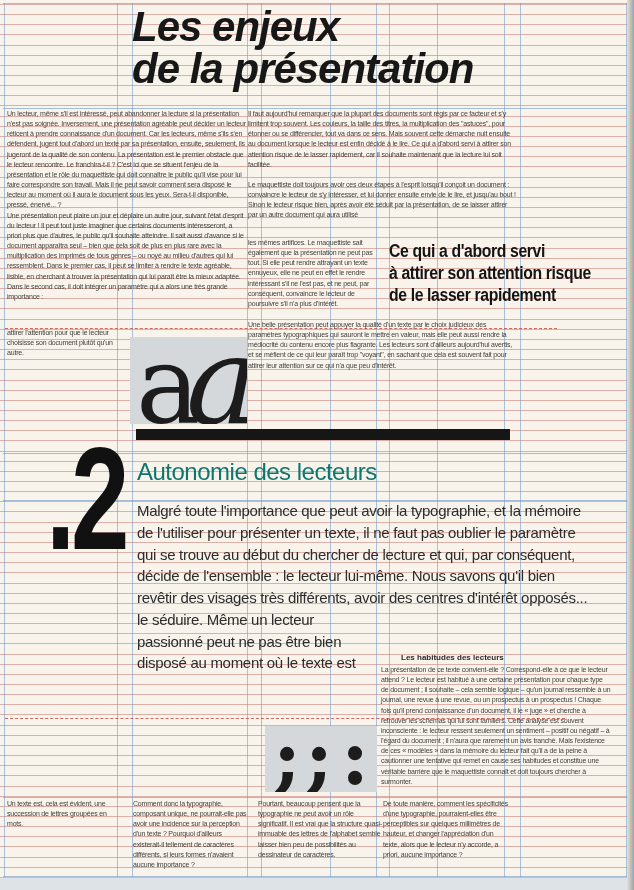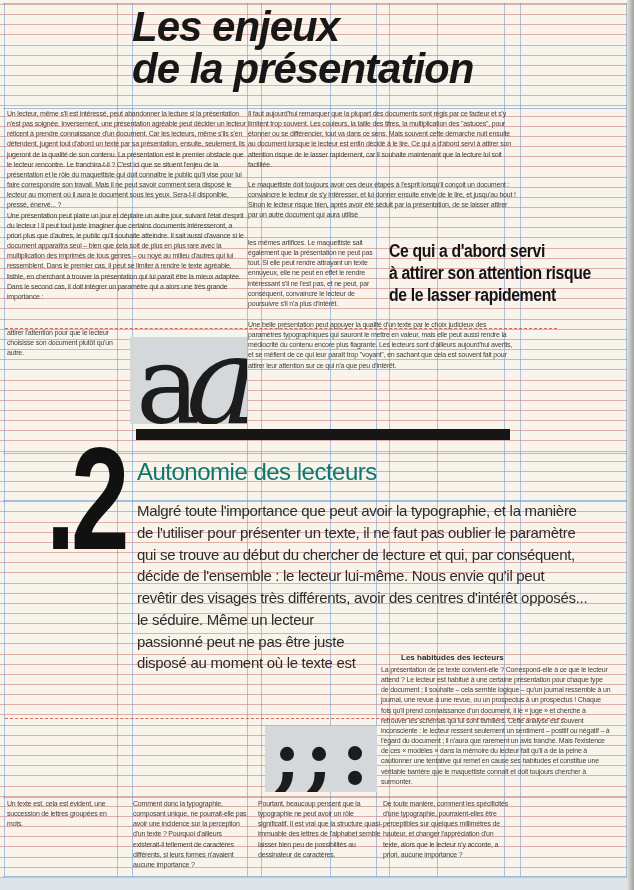--- a/index.html
+++ b/index.html
@@ -112,27 +112,27 @@
   <div class="specbox aa-box">
     <span class="glyph aa-roman">a</span>
     <span class="glyph aa-italic">a</span>
   </div>
 
   <div class="bar"></div>
   <div class="secnum">.2</div>
   <div class="secheading">Autonomie des lecteurs</div>
 
   <div class="lead">
-    <div>Malgré toute l'importance que peut avoir la typographie, et la manière</div>
+    <div>Malgré toute l'importance que peut avoir la typographie, et la mémoire</div>
     <div>de l'utiliser pour présenter un texte, il ne faut pas oublier le paramètre</div>
     <div>qui se trouve au début du chercher de lecture et qui, par conséquent,</div>
-    <div>décide de l'ensemble : le lecteur lui-même. Nous envie qu'il peut</div>
+    <div>décide de l'ensemble : le lecteur lui-même. Nous savons qu'il bien</div>
     <div>revêtir des visages très différents, avoir des centres d'intérêt opposés...</div>
     <div>le séduire. Même un lecteur</div>
-    <div>passionné peut ne pas être juste</div>
+    <div>passionné peut ne pas être bien</div>
     <div>disposé au moment où le texte est</div>
   </div>
 
   <div class="specbox punct-box">
     <span class="glyph punct p1">;</span>
     <span class="glyph punct p2">;</span>
     <span class="glyph punct p3">:</span>
   </div>
 
   <div class="habits-heading">Les habitudes des lecteurs</div>

